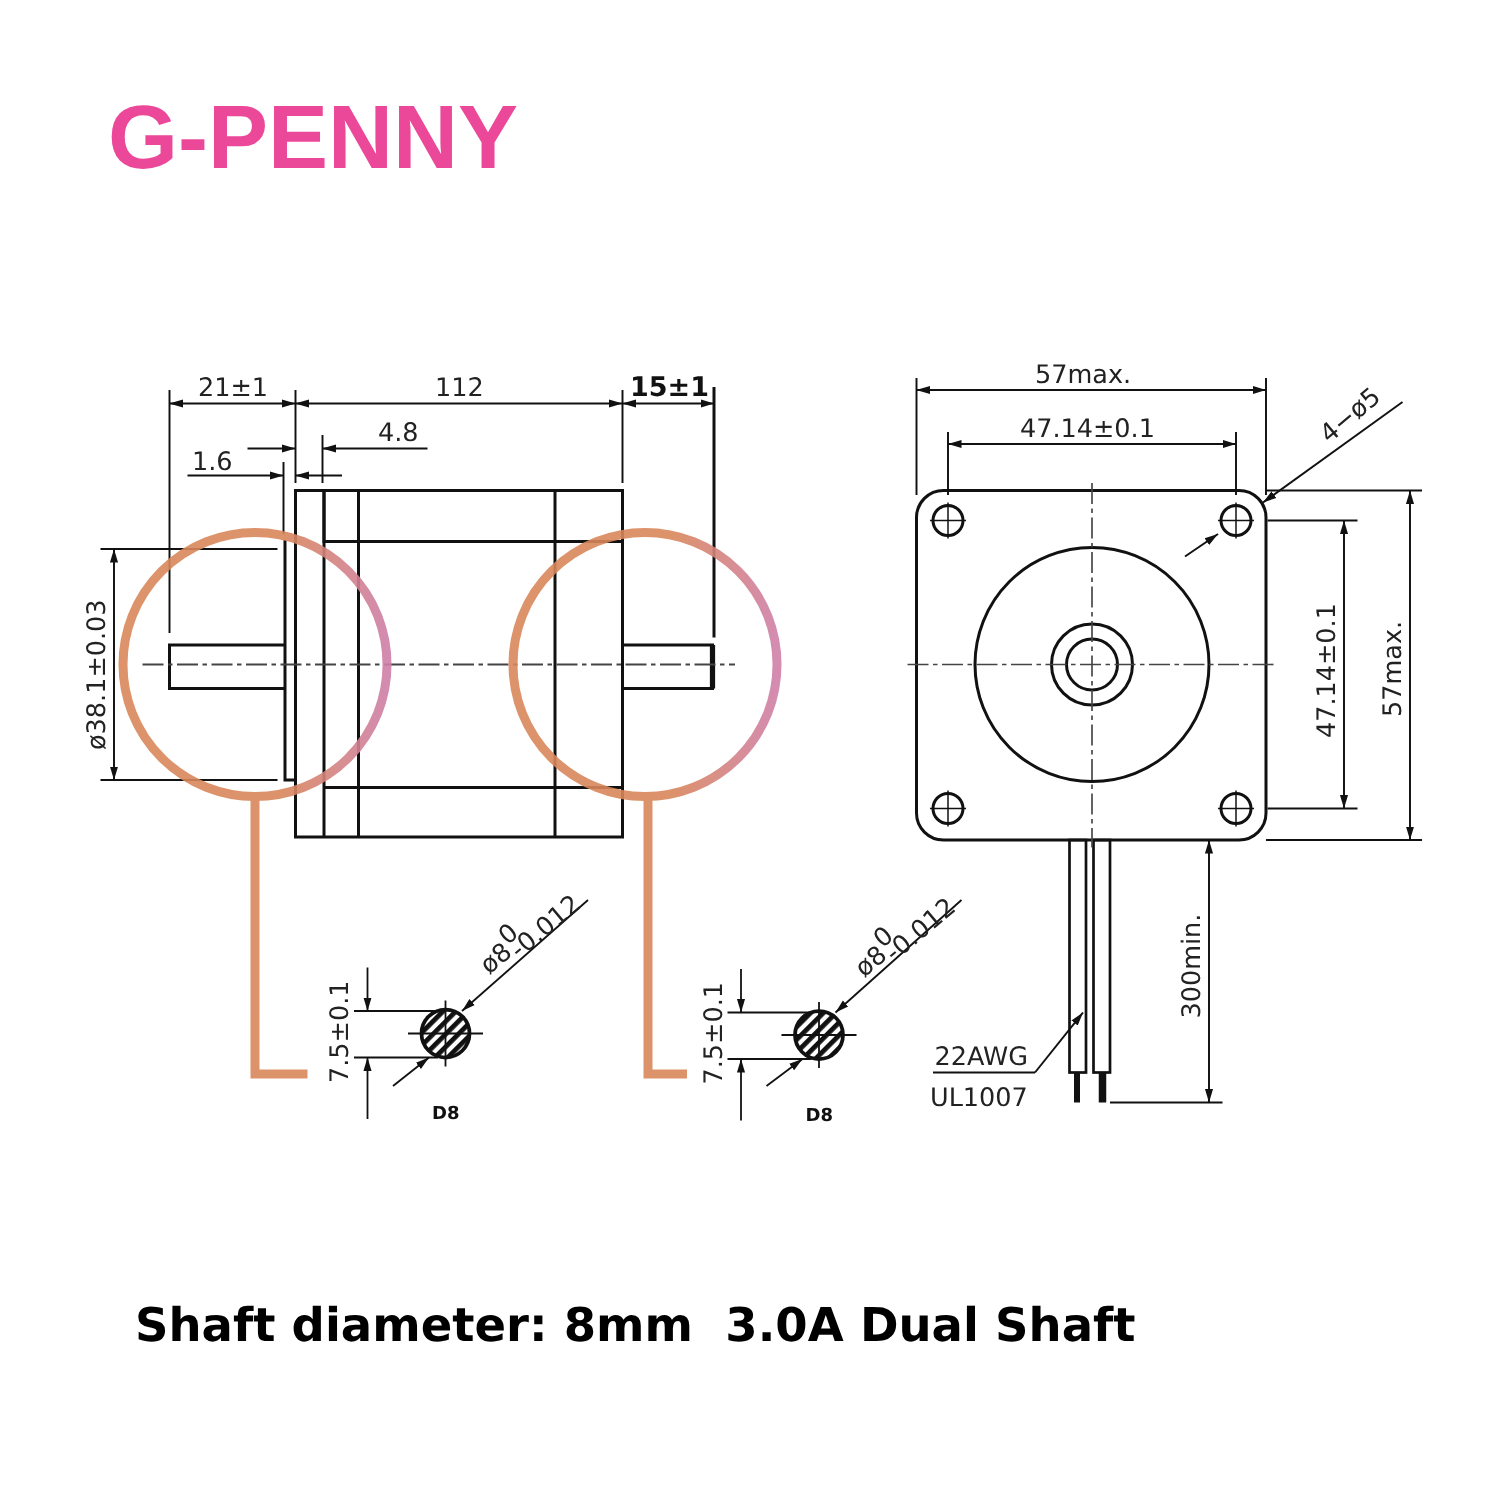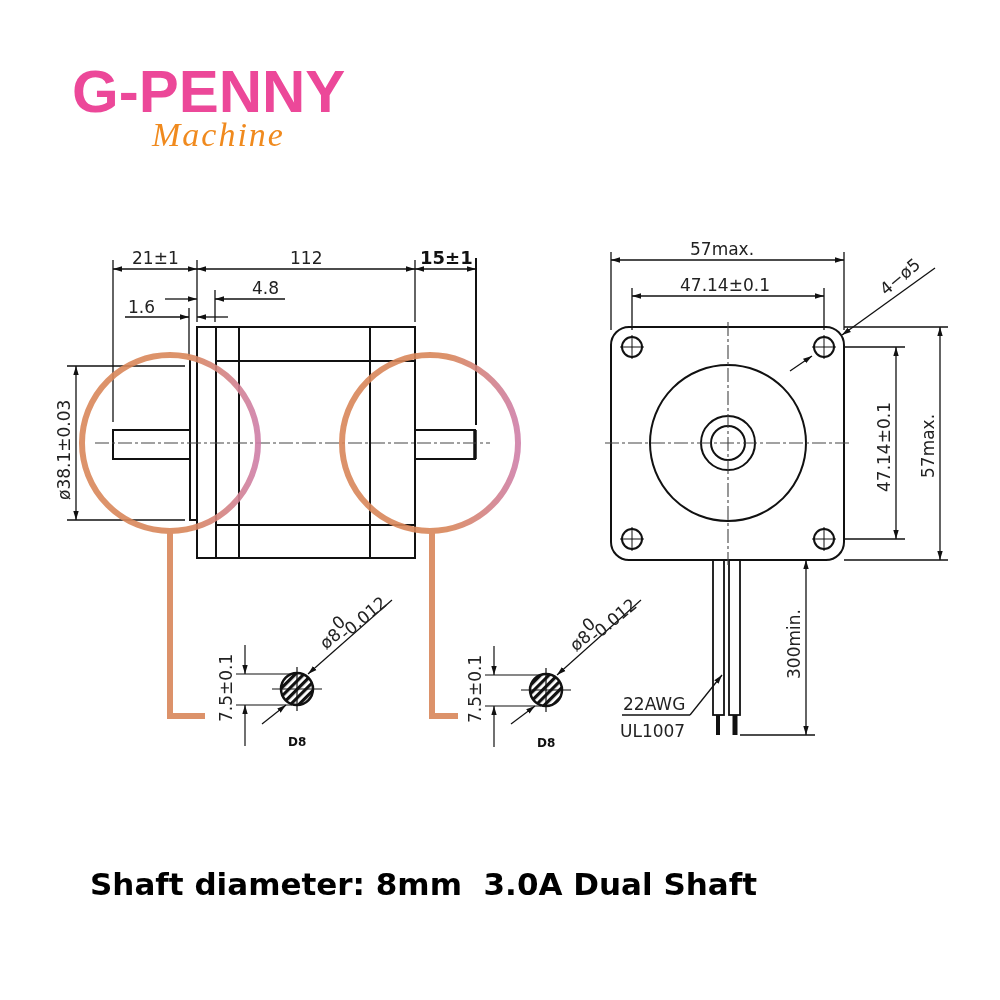--- a/index.html
+++ b/index.html
@@ -22,21 +22,20 @@
       position: absolute; left: 90px; top: 866px;
       font-family: "DejaVu Sans", sans-serif; font-weight: bold;
       font-size: 31px; color: #000; white-space: pre;
     }
   </style>
 </head>
 <body>
 
 <div class="brand">
   <div class="brand-main">G-PENNY</div>
-  <div class="brand-sub">Machine</div>
 </div>
 
 <svg class="drawing" width="1000" height="1000" viewBox="0 0 1000 1000">
   <defs>
     <marker id="arr" viewBox="0 0 10 10" refX="10" refY="5" markerWidth="9" markerHeight="9" orient="auto-start-reverse" markerUnits="userSpaceOnUse">
       <path d="M0,2 L10,5 L0,8 z" fill="#111"></path>
     </marker>
     <linearGradient id="ringGrad" x1="0" y1="0" x2="1" y2="0">
       <stop offset="0" stop-color="#d9875a"></stop>
       <stop offset="0.6" stop-color="#d9875a"></stop>

